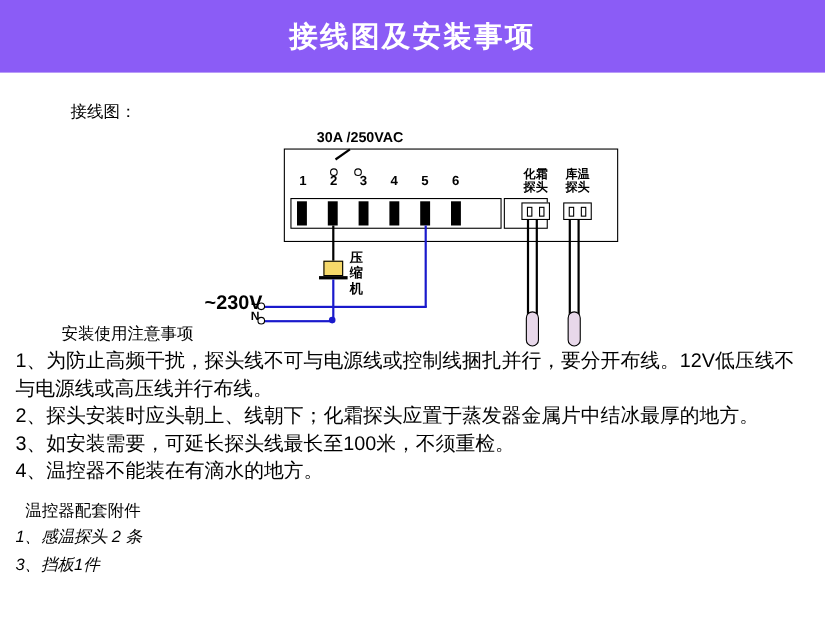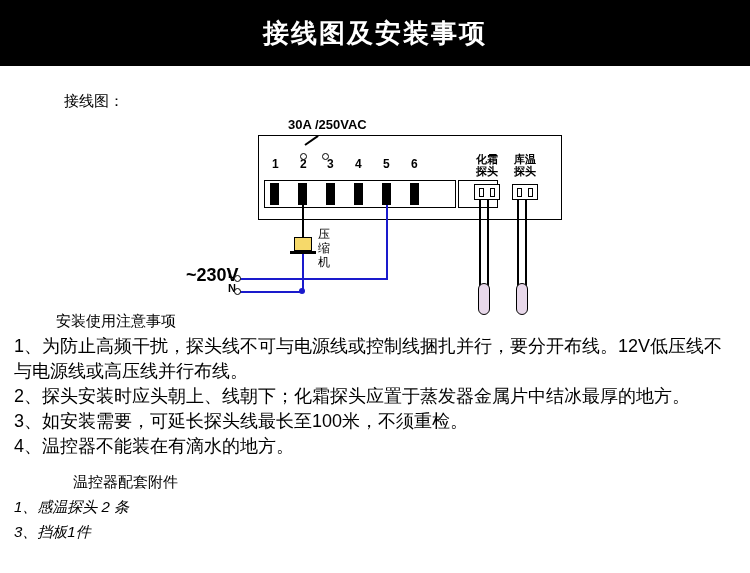--- a/index.html
+++ b/index.html
@@ -16,21 +16,21 @@
     position: relative;
   }
 
   
   .banner {
     position: absolute;
     left: 0;
     top: 0;
     width: 750px;
     height: 66px;
-    background: #000000;
+    background: #8b5cf6;
     display: flex;
     align-items: center;
     justify-content: center;
   }
   .banner-title {
     color: #ffffff;
     font-size: 26px;
     font-weight: bold;
     letter-spacing: 2px;
   }
@@ -191,21 +191,21 @@
     height: 3px;
     background: #000;
   }
   .comp-label {
     position: absolute;
     left: 318px;
     top: 122px;
     width: 18px;
     font-size: 12px;
     line-height: 14px;
-    font-weight: normal;
+    font-weight: bold;
   }
 
   .supply-label {
     position: absolute;
     left: 186px;
     top: 160px;
     font-size: 18px;
     font-weight: bold;
   }
   .ln-label {
@@ -238,36 +238,36 @@
     height: 2px;
     background: #000;
     transform: rotate(-35deg);
     transform-origin: left center;
   }
 
   
   .notes {
     position: absolute;
     left: 0;
-    top: 312px;
+    top: 294px;
     width: 750px;
   }
   .notes-title {
     margin-left: 56px;
     font-size: 15px;
     padding-bottom: 3px;
   }
   .note-line {
     margin-left: 14px;
     font-size: 18px;
     line-height: 25px;
     white-space: nowrap;
   }
   .acc-title {
-    margin-left: 73px;
+    margin-left: 23px;
     font-size: 15px;
     padding-top: 14px;
     padding-bottom: 2px;
   }
   .acc-line {
     margin-left: 14px;
     font-size: 15px;
     line-height: 25px;
     font-style: italic;
   }

